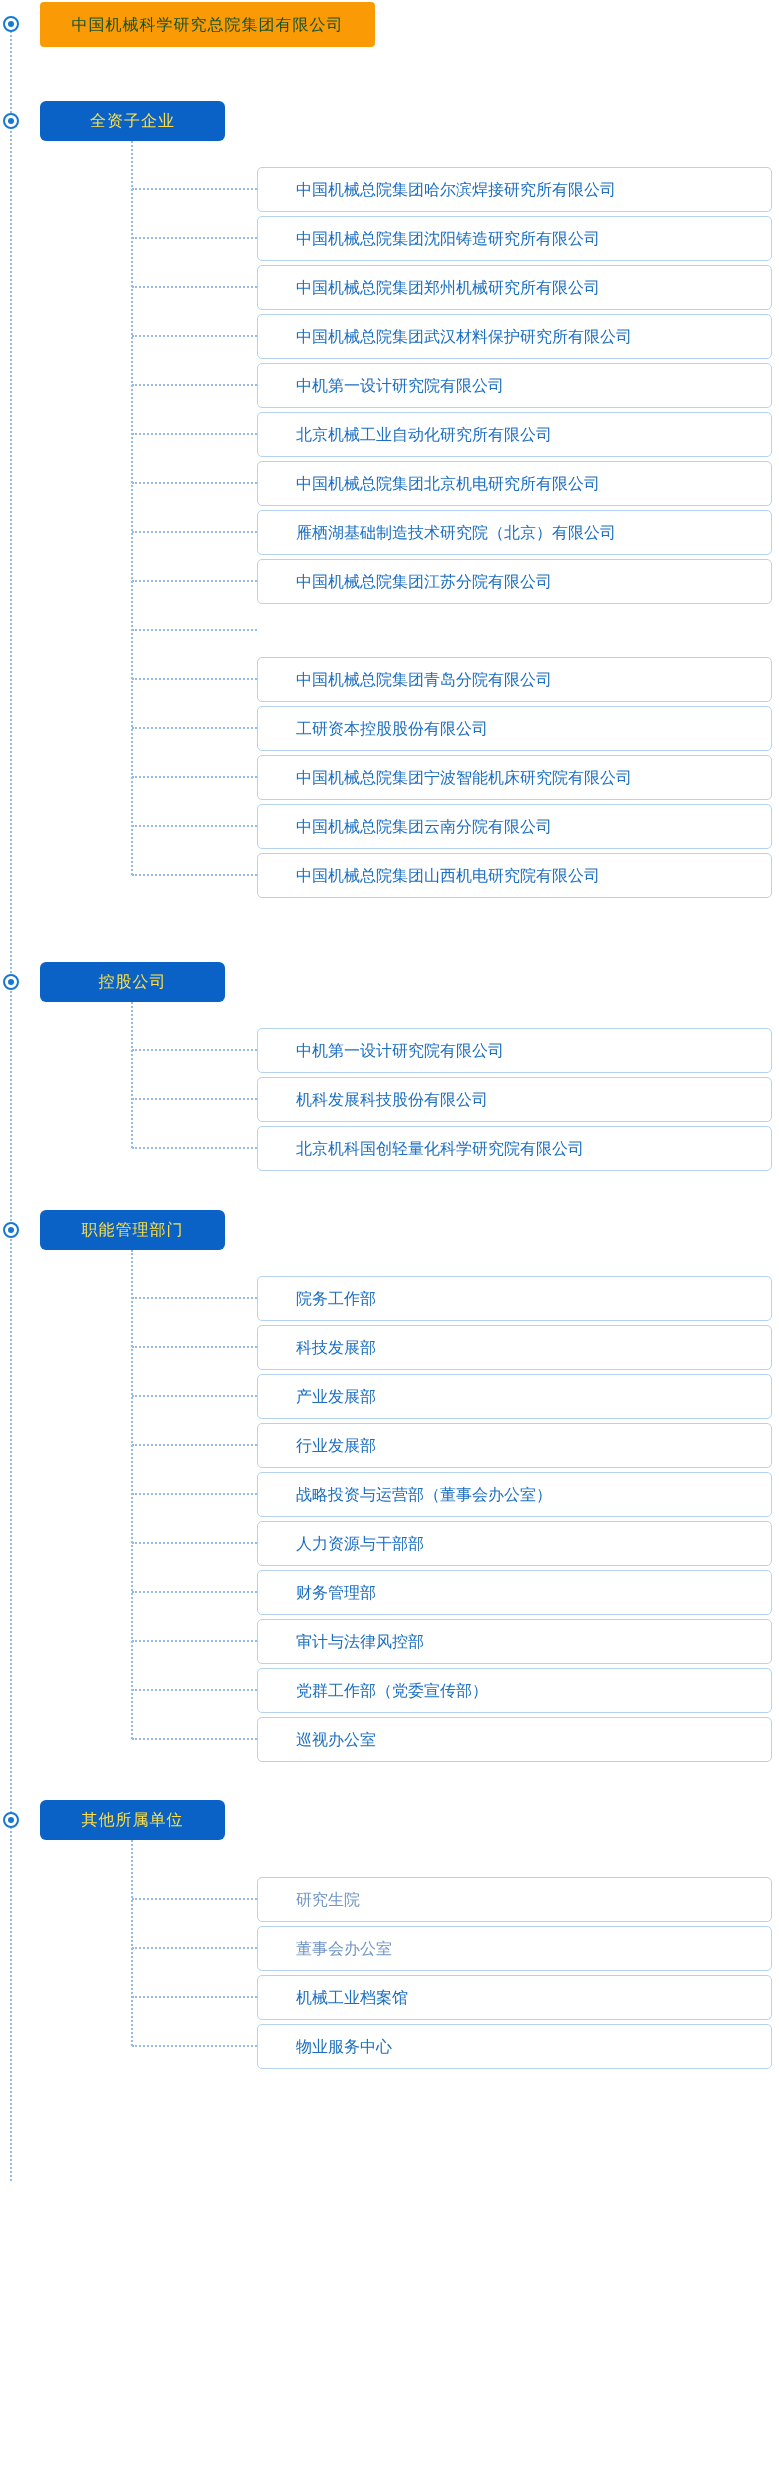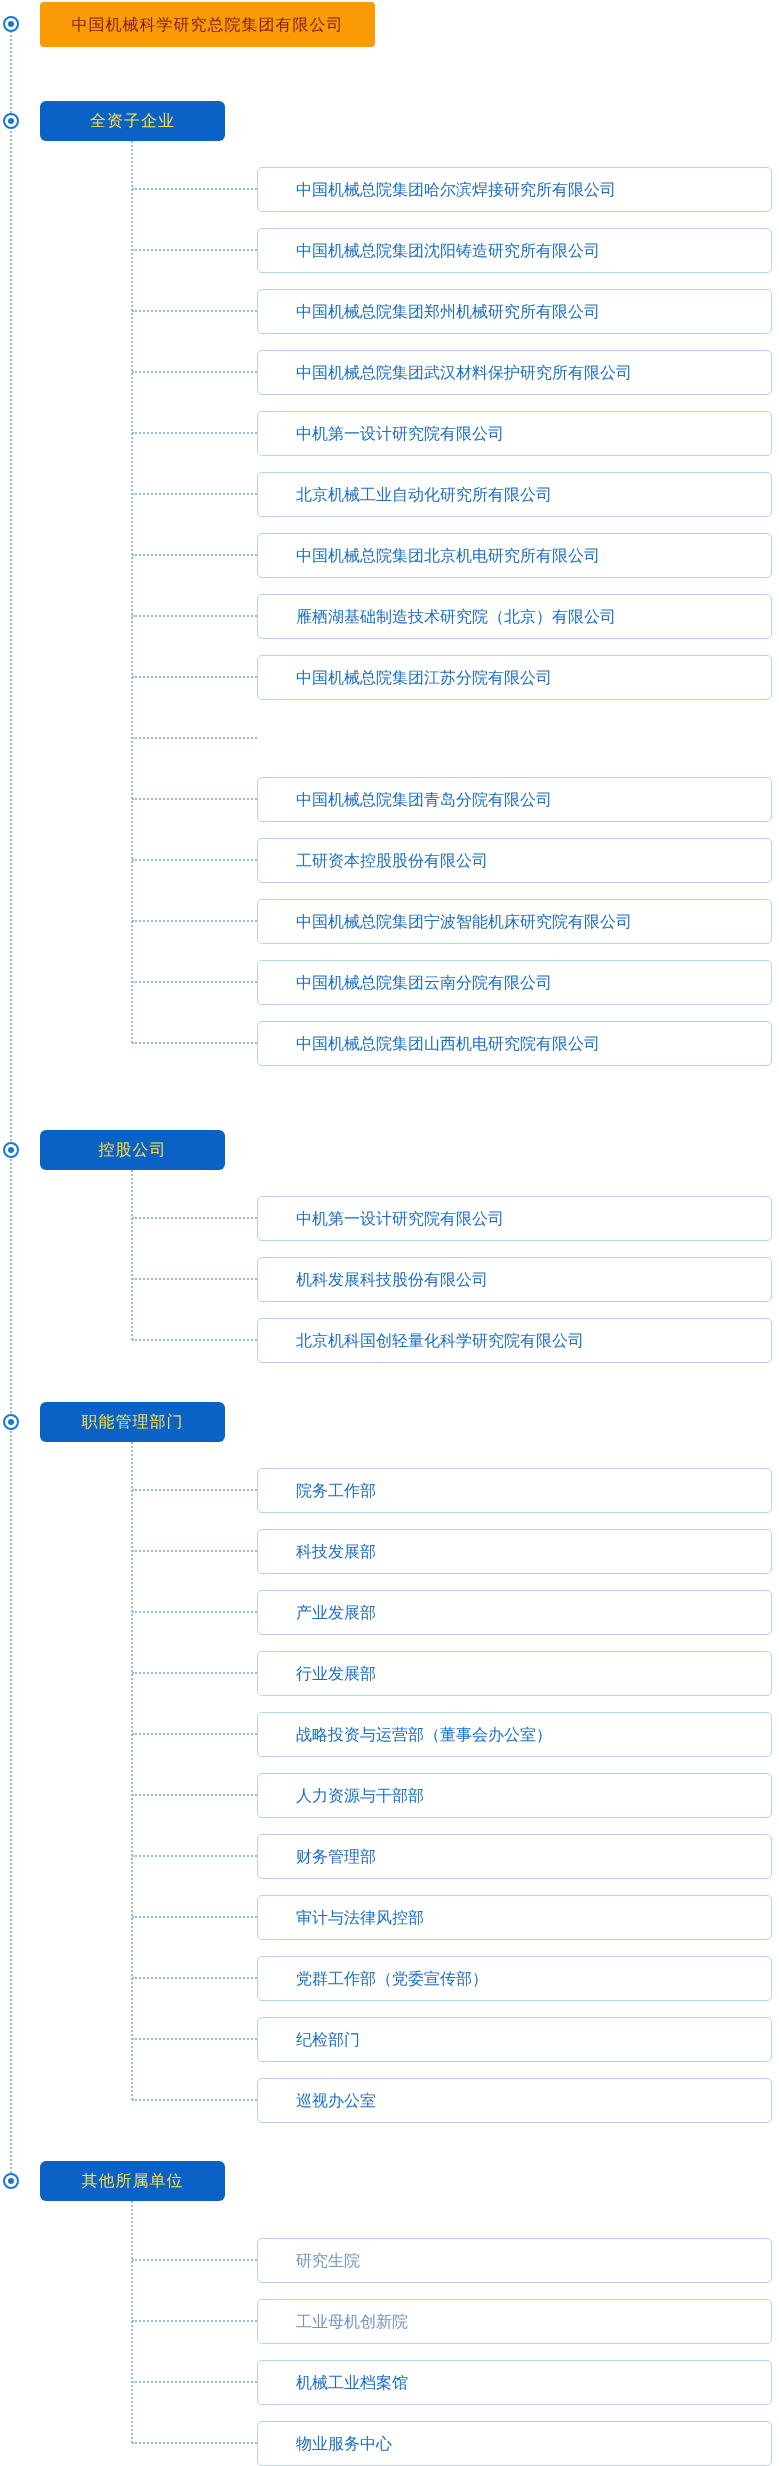--- a/index.html
+++ b/index.html
@@ -62,21 +62,21 @@
   .root-row .bullet{top:14px;}
   .root-box{
     position:absolute;
     left:40px;
     top:0;
     width:335px;
     height:45px;
     line-height:45px;
     text-align:center;
     background:var(--root-bg);
-    color:#7f1d1d;
+    color:#14532d;
     font-size:16px;
     letter-spacing:1px;
     border-radius:4px;
     white-space:nowrap;
   }
   .section{position:relative;}
   .section.idx-0{margin-top:54px;}
   .section.idx-1{margin-top:64px;}
   .section.idx-2{margin-top:39px;}
   .section.idx-3{margin-top:38px;}
@@ -105,21 +105,21 @@
     position:absolute;
     left:131px;
     top:40px;
     bottom:23px;
     width:0;
     border-left:2px dotted var(--connector);
   }
   .items{
     display:flex;
     flex-direction:column;
-    gap:16px;
+    gap:4px;
     margin-top:26px;
   }
   .section.idx-3 .items{margin-top:37px;}
   .item-row{
     position:relative;
     height:45px;
   }
   .hconn{
     position:absolute;
     left:132px;
@@ -314,24 +314,20 @@
             <div class="item-row idx-7">
               <div class="hconn"></div>
               <div class="item-box">审计与法律风控部</div>
             </div>
 
             <div class="item-row idx-8">
               <div class="hconn"></div>
               <div class="item-box">党群工作部（党委宣传部）</div>
             </div>
 
-            <div class="item-row idx-9">
-              <div class="hconn"></div>
-              <div class="item-box">纪检部门</div>
-            </div>
 
             <div class="item-row idx-10">
               <div class="hconn"></div>
               <div class="item-box">巡视办公室</div>
             </div>
           </div>
       </section>
 
       <section class="section idx-3">
         <div class="header-row">
@@ -341,21 +337,21 @@
         <div class="vconn"></div>
         <div class="items">
 
             <div class="item-row idx-0 muted">
               <div class="hconn"></div>
               <div class="item-box">研究生院</div>
             </div>
 
             <div class="item-row idx-1 muted">
               <div class="hconn"></div>
-              <div class="item-box">工业母机创新院</div>
+              <div class="item-box">董事会办公室</div>
             </div>
 
             <div class="item-row idx-2">
               <div class="hconn"></div>
               <div class="item-box">机械工业档案馆</div>
             </div>
 
             <div class="item-row idx-3">
               <div class="hconn"></div>
               <div class="item-box">物业服务中心</div>

